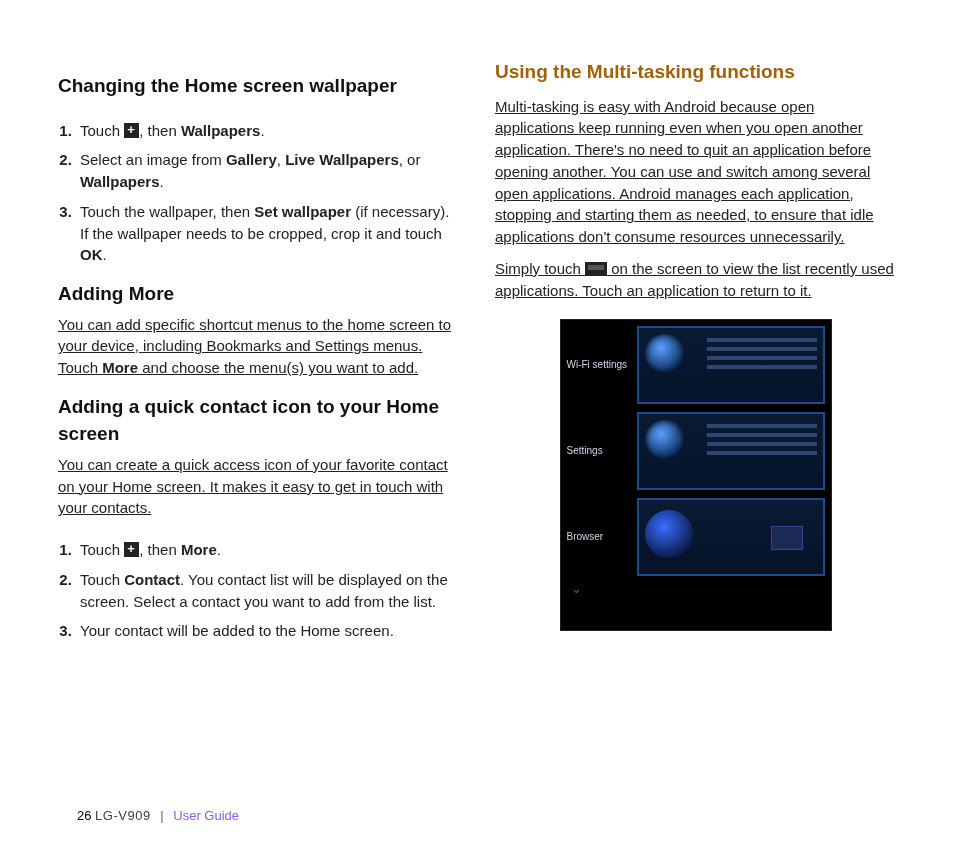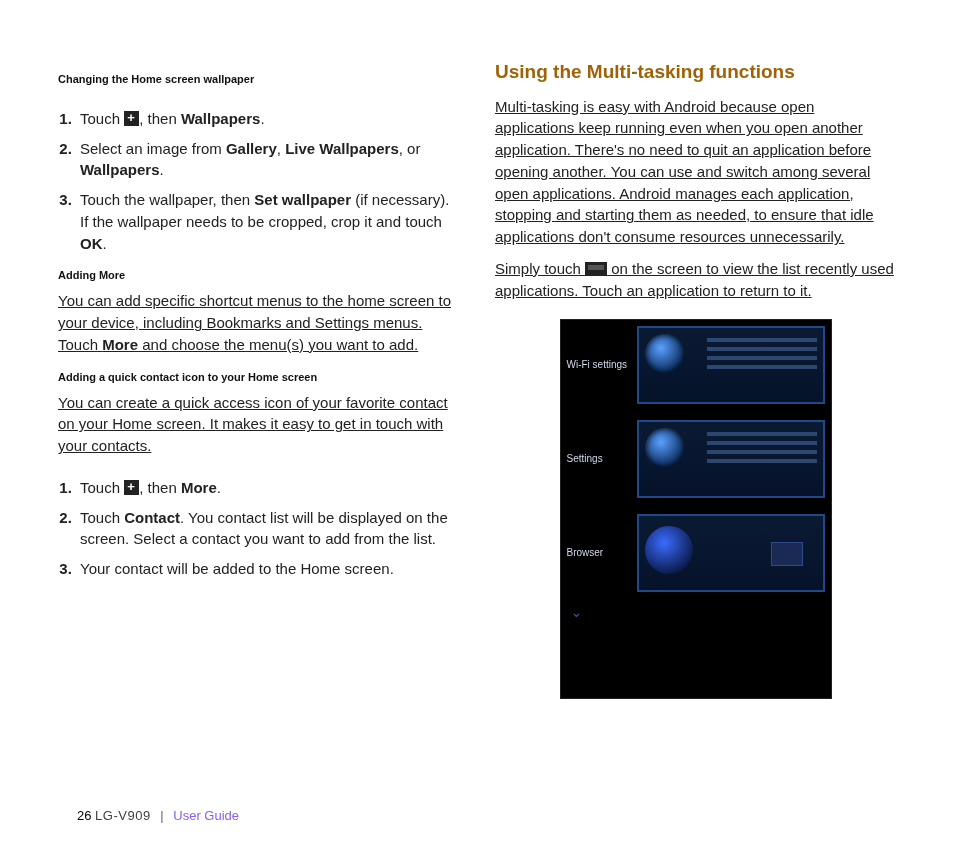--- a/index.html
+++ b/index.html
@@ -20,21 +20,21 @@
   }
   .cols {
     display: flex;
     gap: 36px;
   }
   .col {
     flex: 1 1 0;
     min-width: 0;
   }
   h3 {
-    font-size: 11px;
+    font-size: 19px;
     font-weight: 700;
     margin: 14px 0 6px 0;
     color: #111;
   }
   .pink-h {
     font-size: 19px;
     font-weight: 700;
     color: #a16207;
     margin: 0 0 10px 0;
   }
@@ -80,32 +80,32 @@
     font-size: 13px;
   }
   .footer .pg { color: #000000; margin-left: 19px; }
   .footer .model { color: #404040; letter-spacing: 0.5px; }
   .footer .sep { color: #666; margin: 0 6px; }
   .footer .ug { color: #8b5cf6; }
 
   
   .device {
     width: 272px;
-    height: 380px;
+    height: 312px;
     background: #000;
     margin: 18px auto 0 auto;
     border: 1px solid #222;
     position: relative;
     font-size: 10px;
     color: #a8b6d0;
     padding: 6px;
     box-sizing: border-box;
     display: flex;
     flex-direction: column;
-    gap: 16px;
+    gap: 8px;
   }
   .dev-row {
     display: flex;
     align-items: center;
     gap: 8px;
   }
   .dev-label {
     width: 62px;
     flex: none;
     font-size: 10px;

